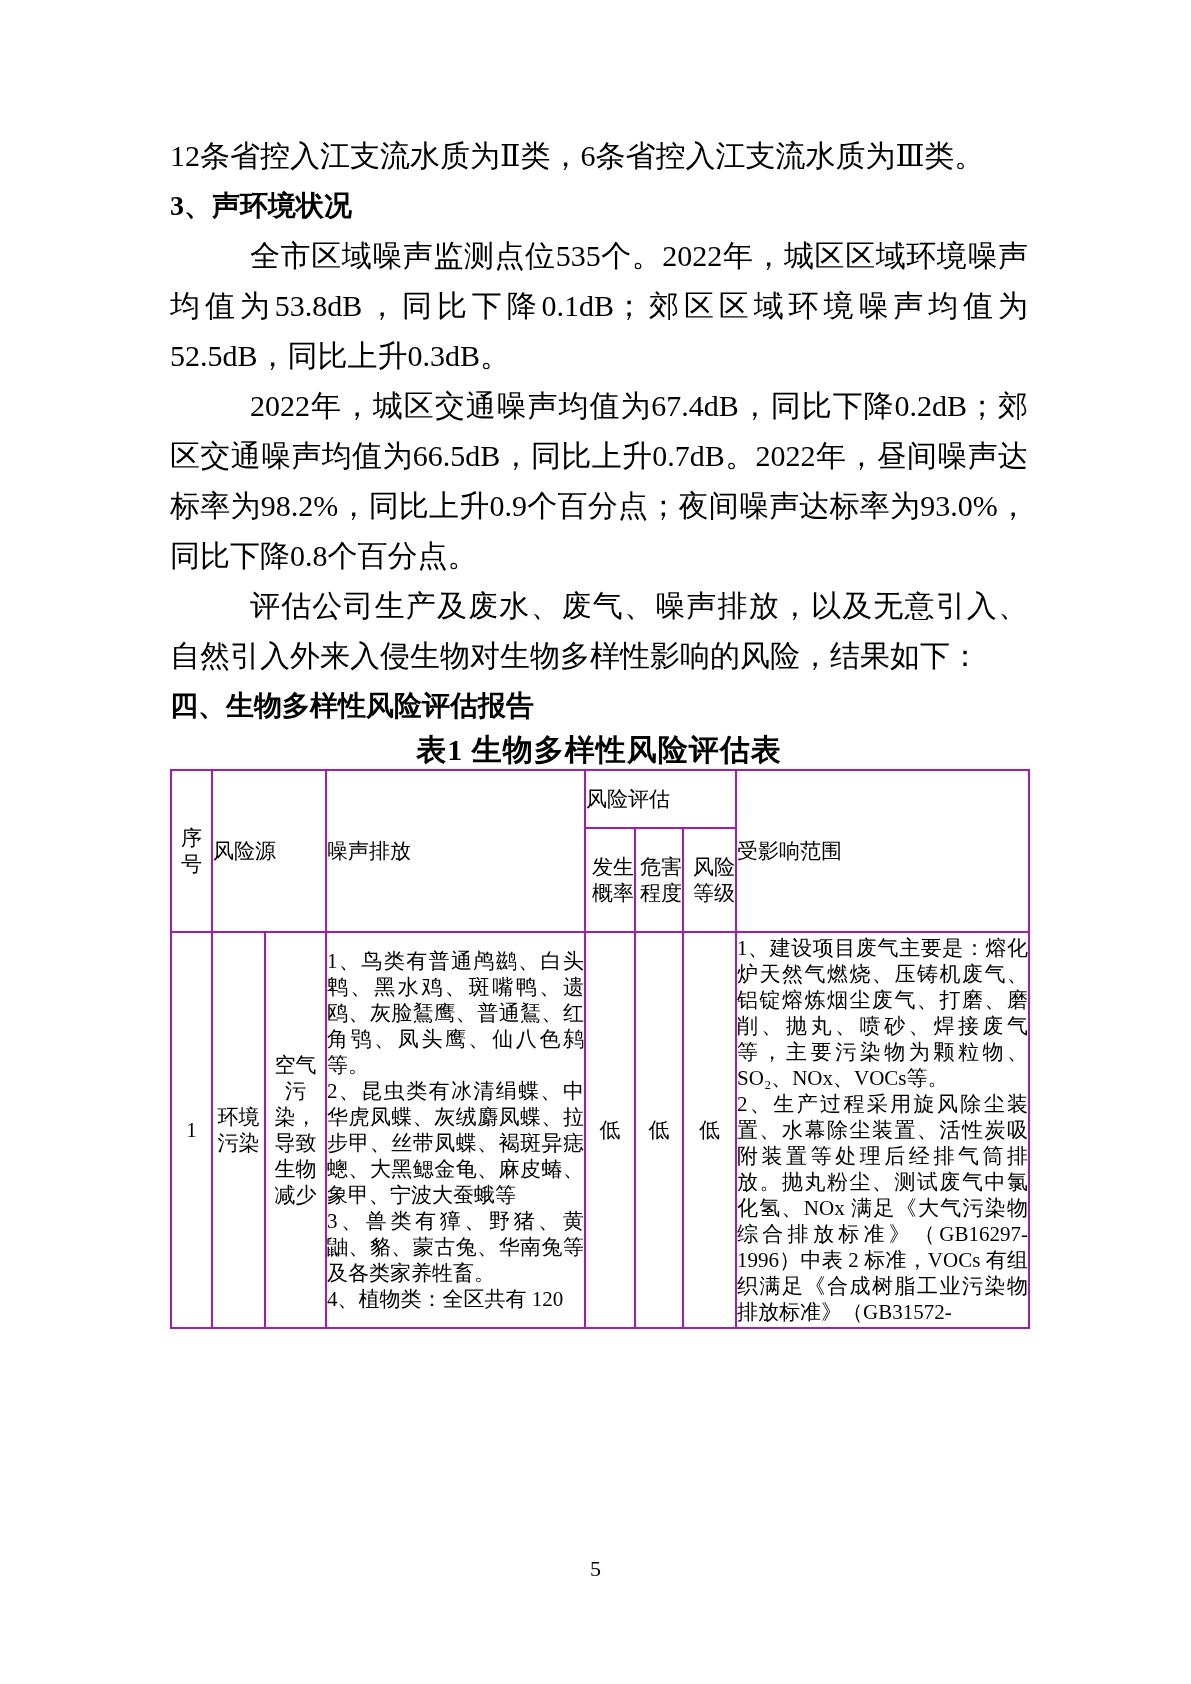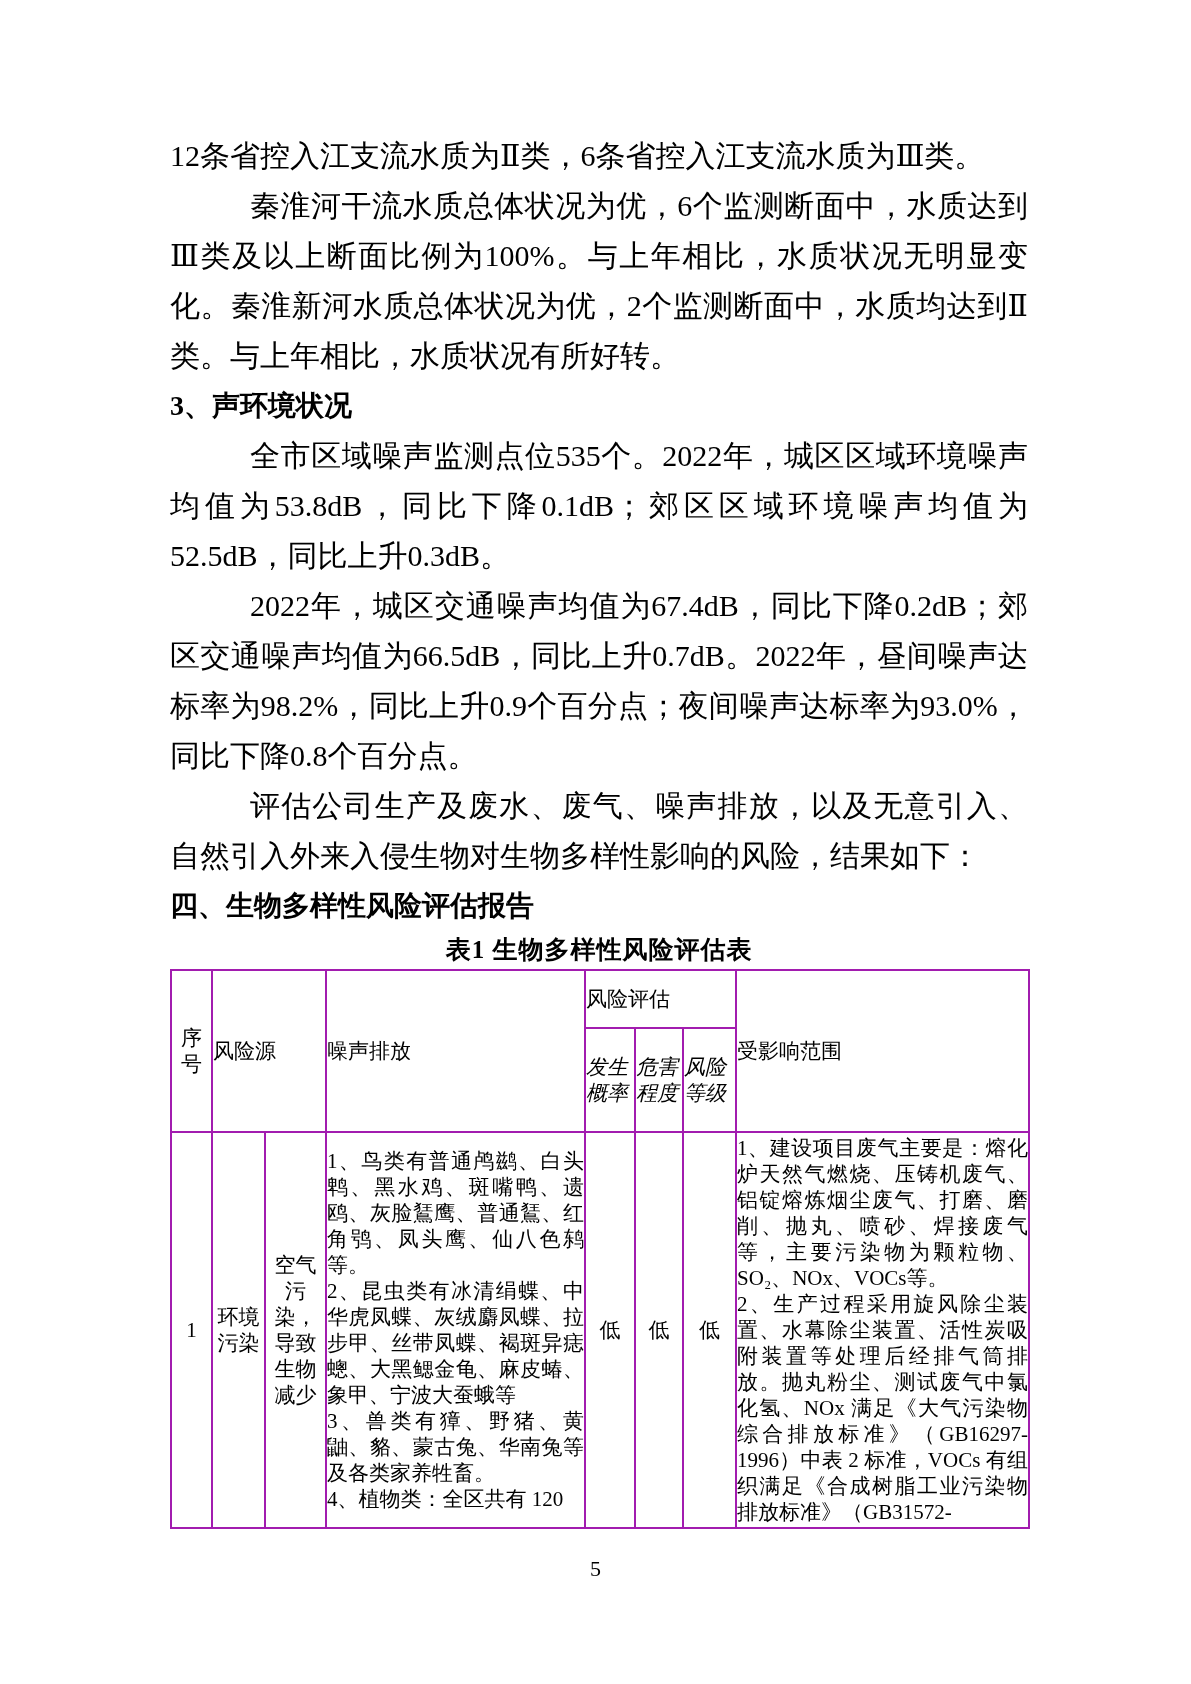--- a/index.html
+++ b/index.html
@@ -29,21 +29,21 @@
   }
   .para.noindent { text-indent: 0; }
   .heading {
     margin: 0;
     font-size: 28px;
     line-height: 50px;
     font-weight: bold;
     text-indent: 0;
   }
   .caption {
-    font-size: 25px;
+    font-size: 30px;
     line-height: 38px;
     font-weight: bold;
     text-align: center;
     letter-spacing: 1px;
   }
   table.risk-table {
     border-collapse: collapse;
     table-layout: fixed;
     width: 858px;
   }
@@ -55,21 +55,21 @@
     vertical-align: middle;
     overflow: hidden;
     word-break: break-word;
   }
   tr.row-group-header { height: 58px; }
   tr.row-sub-header   { height: 104px; }
   tr.row-body         { height: 396px; }
 
   td.h-center { text-align: center; padding: 0 4px; }
   td.h-left   { text-align: left; padding-left: 12px; padding-right: 6px; }
-  td.sub-head { text-align: left; padding: 0 4px; vertical-align: middle; font-style: italic; }
+  td.sub-head { text-align: right; padding: 0 4px; vertical-align: middle; }
   td.cell-index { text-align: center; padding: 0 4px; }
   td.cell-narrow { text-align: center; padding: 0 5px; vertical-align: middle; }
   td.cell-text {
     vertical-align: top;
     padding: 5px 9px 0 9px;
     white-space: pre-wrap;
     text-align: justify;
     text-justify: inter-ideograph;
   }
   td.cell-rating { text-align: center; }
@@ -83,21 +83,20 @@
   }
 </style>
 </head>
 <body>
 
 <div class="page">
   <div class="content">
 
     <p class="para noindent">12条省控入江支流水质为Ⅱ类，6条省控入江支流水质为Ⅲ类。</p>
 
-    <p class="para">秦淮河干流水质总体状况为优，6个监测断面中，水质达到Ⅲ类及以上断面比例为100%。与上年相比，水质状况无明显变化。秦淮新河水质总体状况为优，2个监测断面中，水质均达到Ⅱ类。与上年相比，水质状况有所好转。</p>
 
     <p class="para heading">3、声环境状况</p>
 
     <p class="para">全市区域噪声监测点位535个。2022年，城区区域环境噪声均值为53.8dB，同比下降0.1dB；郊区区域环境噪声均值为52.5dB，同比上升0.3dB。</p>
 
     <p class="para">2022年，城区交通噪声均值为67.4dB，同比下降0.2dB；郊区交通噪声均值为66.5dB，同比上升0.7dB。2022年，昼间噪声达标率为98.2%，同比上升0.9个百分点；夜间噪声达标率为93.0%，同比下降0.8个百分点。</p>
 
     <p class="para">评估公司生产及废水、废气、噪声排放，以及无意引入、自然引入外来入侵生物对生物多样性影响的风险，结果如下：</p>
 
     <p class="para heading">四、生物多样性风险评估报告</p>

